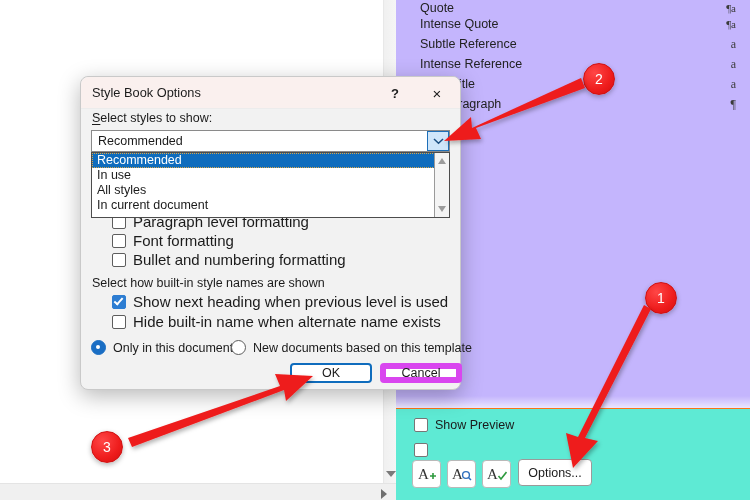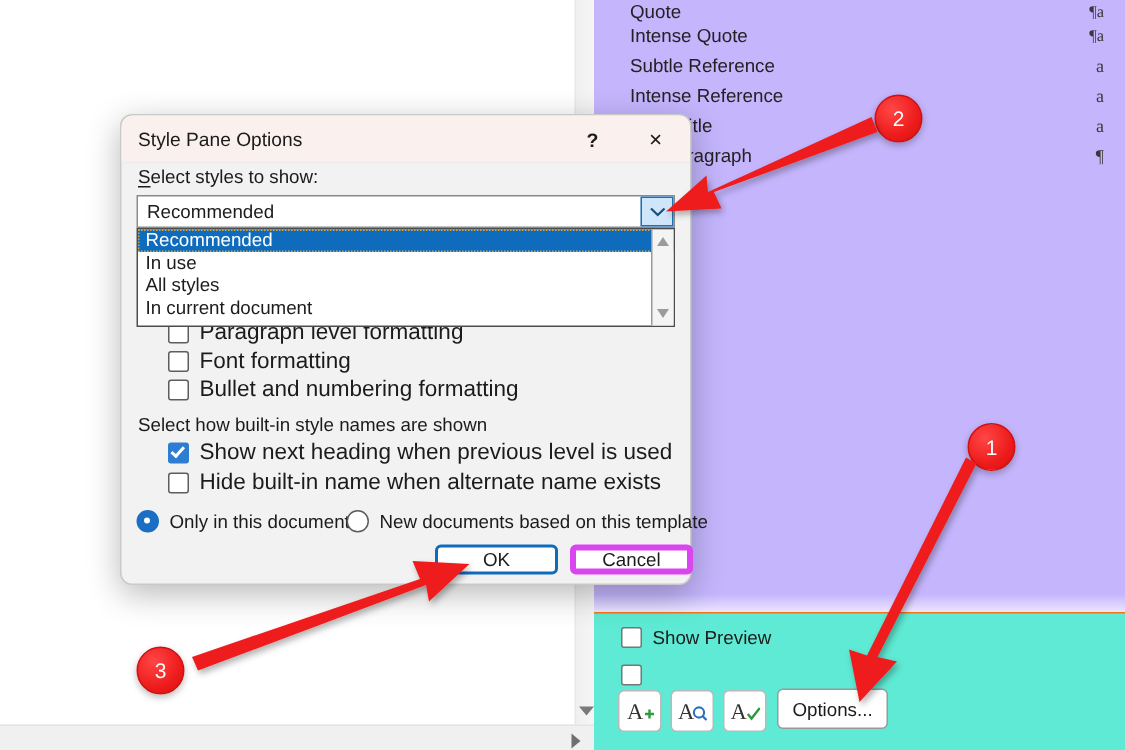--- a/index.html
+++ b/index.html
@@ -82,21 +82,21 @@
 
   .rad{position:absolute;display:flex;align-items:center;gap:7px;}
   .rad .circ{width:13px;height:13px;border:1px solid #5d5d5d;border-radius:50%;background:#fff;position:relative;flex:0 0 auto;}
   .rad .circ.on{border:1px solid #1a6ec4;background:#1a6ec4;}
   .rad .circ.on:after{content:"";position:absolute;left:3.5px;top:3.5px;width:4px;height:4px;border-radius:50%;background:#fff;}
   .rad .lbl{font-size:12.5px;color:#1b1b1b;white-space:nowrap;}
 
   .dbtn{position:absolute;height:20px;border-radius:4px;background:#ffffff;display:flex;align-items:center;justify-content:center;
     font-size:12.5px;color:#1b1b1b;box-sizing:border-box;}
   #ok-btn{left:290px;top:363px;width:82px;border:2px solid #0f6cbd;}
-  #cancel-btn{left:380px;top:363px;width:82px;border:4px solid #d946ef;}
+  #cancel-btn{left:380px;top:363px;width:82px;border:6px solid #d946ef;}
 
   
   #annots{position:absolute;left:0;top:0;width:750px;height:500px;pointer-events:none;z-index:60;}
   .badge{position:absolute;width:30px;height:30px;border-radius:50%;
     background:radial-gradient(circle at 35% 30%, #ff4646 0%, #ee1c1c 60%, #d40f0f 100%);
     border:1px solid #cf1111;color:#fff;font-size:14px;display:flex;align-items:center;justify-content:center;
     box-shadow:0 2px 5px rgba(0,0,0,.28);}
 </style>
 </head>
 <body>
@@ -170,21 +170,21 @@
       </svg>
     </div>
   </div>
 
   <div id="opt-btn" style="left:122px;top:459px">Options...</div>
 </div>
 
 <div id="dialog">
 
   <div id="dlg-title">
-    <span class="t">Style Pane Options</span>
+    <span class="t">Style Book Options</span>
   </div>
   <div id="dlg-help">?</div>
   <div id="dlg-close">×</div>
 
   <div class="dlg-label" style="left:11px;top:34px">
     <span class="ul1">S</span><span>elect styles to show:</span>
   </div>
 
   <div id="combo">
     <span class="val">Recommended</span>

